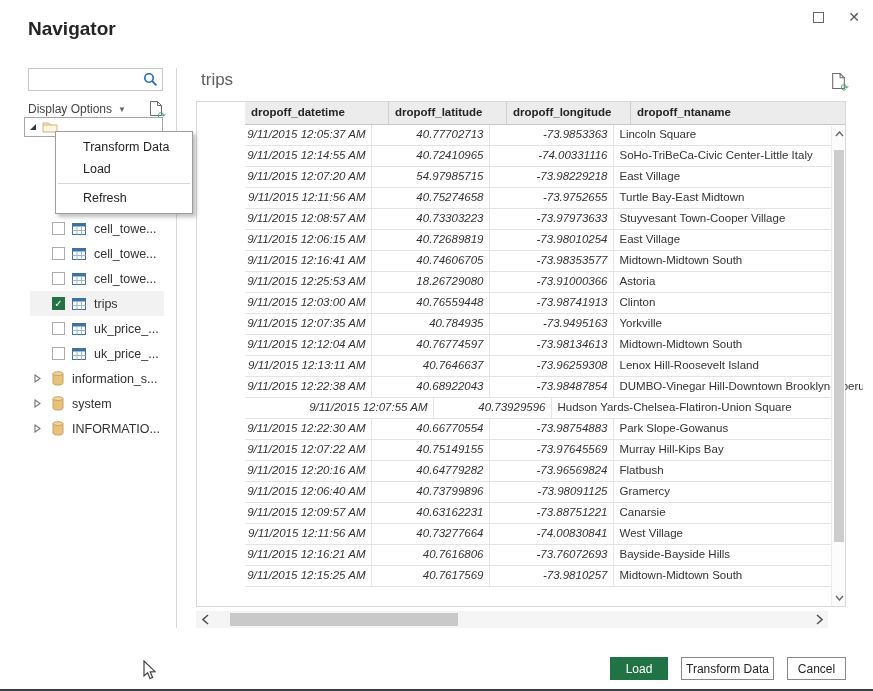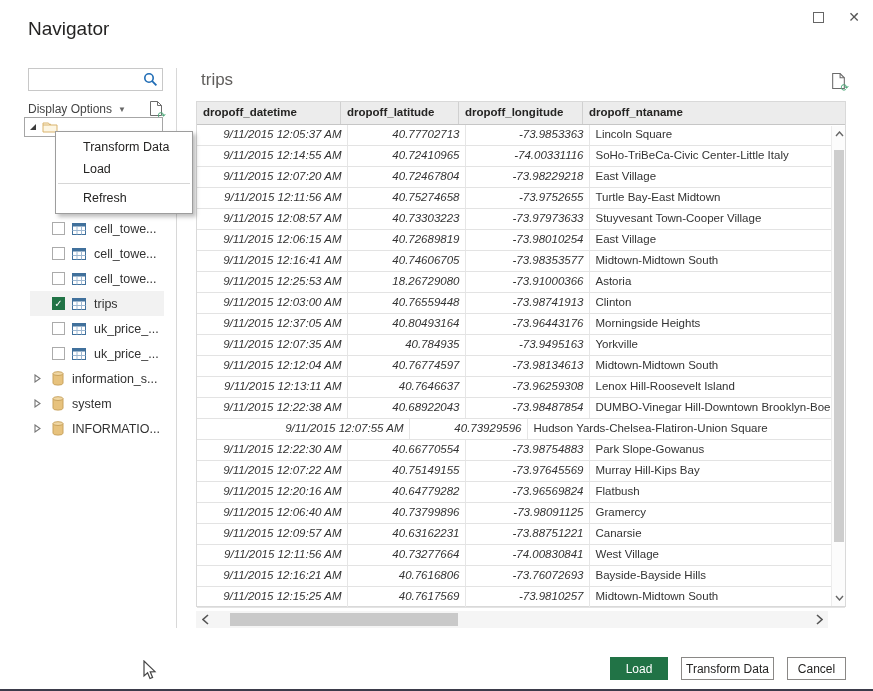--- a/index.html
+++ b/index.html
@@ -1,21 +1,21 @@
 <!DOCTYPE html>
 <html><head>
 <meta charset="utf-8">
 <style>
   * { box-sizing: border-box; margin: 0; padding: 0; }
   html,body { background:#e8e8e8; }
   body { font-family: "Liberation Sans", sans-serif; }
   .dialog { position:relative; width:873px; height:691px; background:#fff; overflow:hidden;
             border-bottom:2px solid #3b3b4a; }
   
-  .title { position:absolute; left:28px; top:18px; font-size:19px; font-weight:normal; color:#252423; }
+  .title { position:absolute; left:28px; top:18px; font-size:19px; font-weight:bold; color:#252423; }
   .winctl { position:absolute; top:8px; right:10px; display:flex; gap:18px; }
   .winbtn { width:18px; height:18px; display:flex; align-items:center; justify-content:center;
             color:#555; font-size:14px; cursor:default; }
   .maxbox { width:11px; height:11px; border:1px solid #666; display:inline-block; }
   
   .searchbox { position:absolute; left:28px; top:68px; width:135px; height:23px;
                border:1px solid #c8c8c8; background:#fff; }
   .searchbox input { position:absolute; left:4px; top:1px; width:108px; height:19px; border:none;
                      outline:none; font-size:12px; font-family:inherit; }
   .search-ico { position:absolute; right:4px; top:3px; }
@@ -45,21 +45,21 @@
   .ctxmenu .mi { height:22px; line-height:22px; padding-left:27px; font-size:12.5px; color:#252423;
                  cursor:default; }
   .ctxmenu .sep { height:1px; background:#d6d6d6; margin:3px 2px; }
   
   .prev-title { position:absolute; left:201px; top:70px; font-size:17px; color:#605e5c; }
   .prev-refresh { position:absolute; left:831px; top:72px; }
   .refdoc { position:relative; width:15px; height:18px; display:inline-block; }
   .refdoc .arrows { position:absolute; right:-3px; bottom:-3px; font-size:10px; color:#4ca878;
                     background:transparent; line-height:1; }
   .grid { position:absolute; left:196px; top:101px; width:650px; height:506px;
-          border:1px solid #d9d9d9; background:#fff; font-size:11.5px; }
+          border:1px solid #d9d9d9; background:#fff; font-size:11.5px;padding-left:48px; }
   .ghead { display:flex; height:23px; background:#ececec; border-bottom:1px solid #c6c6c6; }
   .gh { font-weight:bold; color:#252423; padding:4px 0 0 6px; border-right:1px solid #d0d0d0;
         white-space:nowrap; overflow:hidden; flex:none; }
   .grow { display:flex; height:21px; border-bottom:1px solid #e3e3e3;justify-content:center; }
   .gc { flex:none; white-space:nowrap; overflow:hidden; border-right:1px solid #e6e6e6;
         padding-top:3px; color:#333; }
   .gc.num { font-style:italic; text-align:right; padding-right:5px; }
   .gc.txt { text-align:left; padding-left:6px; }
   .c0 { width:144px; } .c1 { width:118px; } .c2 { width:124px; } .c3 { width:249px; border-right:none; }
   .vscroll { position:absolute; top:24px; right:0; bottom:0; width:14px; background:#fcfcfc;
@@ -286,21 +286,21 @@
           <div class="gc c3 txt">Lincoln Square</div>
         </div>
         <div class="grow">
           <div class="gc c0 num">9/11/2015 12:14:55 AM</div>
           <div class="gc c1 num">40.72410965</div>
           <div class="gc c2 num">-74.00331116</div>
           <div class="gc c3 txt">SoHo-TriBeCa-Civic Center-Little Italy</div>
         </div>
         <div class="grow">
           <div class="gc c0 num">9/11/2015 12:07:20 AM</div>
-          <div class="gc c1 num">40.72467804</div>
+          <div class="gc c1 num">54.97985715</div>
           <div class="gc c2 num">-73.98229218</div>
           <div class="gc c3 txt">East Village</div>
         </div>
         <div class="grow">
           <div class="gc c0 num">9/11/2015 12:11:56 AM</div>
           <div class="gc c1 num">40.75274658</div>
           <div class="gc c2 num">-73.9752655</div>
           <div class="gc c3 txt">Turtle Bay-East Midtown</div>
         </div>
         <div class="grow">
@@ -325,26 +325,20 @@
           <div class="gc c0 num">9/11/2015 12:25:53 AM</div>
           <div class="gc c1 num">18.26729080</div>
           <div class="gc c2 num">-73.91000366</div>
           <div class="gc c3 txt">Astoria</div>
         </div>
         <div class="grow">
           <div class="gc c0 num">9/11/2015 12:03:00 AM</div>
           <div class="gc c1 num">40.76559448</div>
           <div class="gc c2 num">-73.98741913</div>
           <div class="gc c3 txt">Clinton</div>
-        </div>
-        <div class="grow">
-          <div class="gc c0 num">9/11/2015 12:37:05 AM</div>
-          <div class="gc c1 num">40.80493164</div>
-          <div class="gc c2 num">-73.96443176</div>
-          <div class="gc c3 txt">Morningside Heights</div>
         </div>
         <div class="grow">
           <div class="gc c0 num">9/11/2015 12:07:35 AM</div>
           <div class="gc c1 num">40.784935</div>
           <div class="gc c2 num">-73.9495163</div>
           <div class="gc c3 txt">Yorkville</div>
         </div>
         <div class="grow">
           <div class="gc c0 num">9/11/2015 12:12:04 AM</div>
           <div class="gc c1 num">40.76774597</div>

